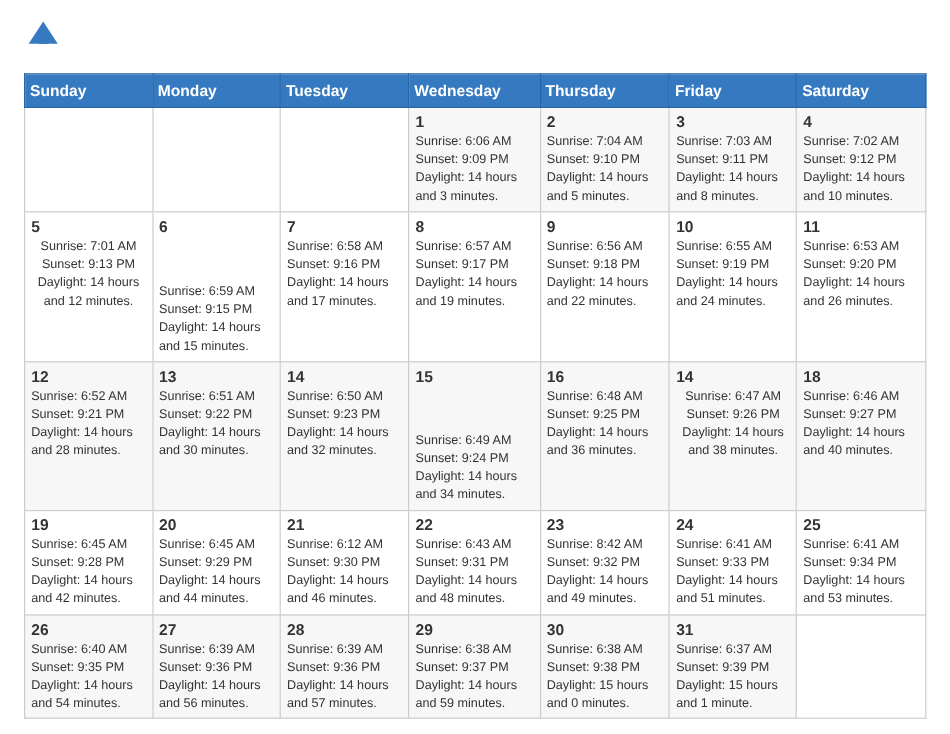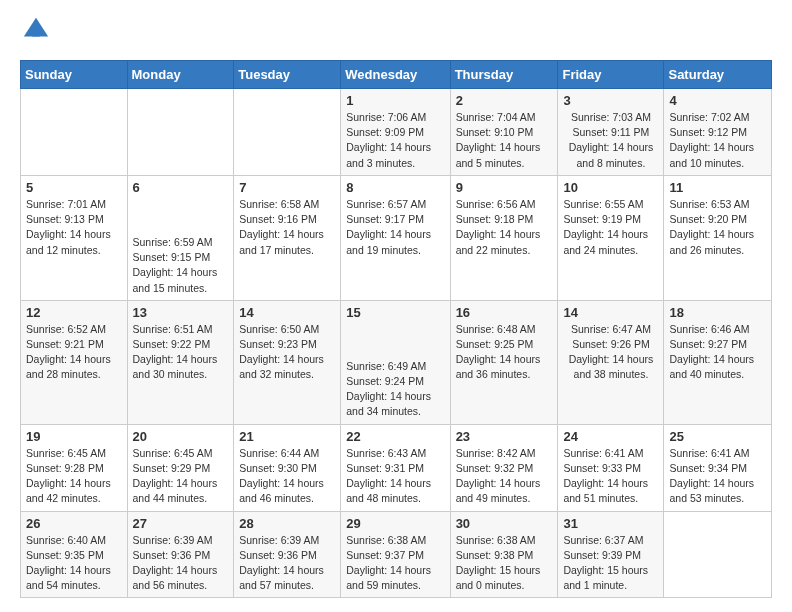--- a/index.html
+++ b/index.html
@@ -77,51 +77,51 @@
           <th>Saturday</th>
         </tr>
     </thead>
     <tbody id="calendar-body">
     <tr>
           <td class="empty"></td>
           <td class="empty"></td>
           <td class="empty"></td>
           <td>
             <div class="day-number">1</div>
-            <div class="day-info" style="white-space: pre-line;">Sunrise: 7:06 AM
+            <div class="day-info" style="white-space: pre-line;">Sunrise: 6:06 AM
 Sunset: 9:09 PM
 Daylight: 14 hours
 and 3 minutes.</div>
           </td>
           <td>
             <div class="day-number">2</div>
             <div class="day-info" style="white-space: pre-line;">Sunrise: 7:04 AM
 Sunset: 9:10 PM
 Daylight: 14 hours
 and 5 minutes.</div>
           </td>
           <td>
             <div class="day-number">3</div>
-            <div class="day-info" style="white-space: pre-line; text-align: center;">Sunrise: 7:03 AM
+            <div class="day-info" style="white-space: pre-line;">Sunrise: 7:03 AM
 Sunset: 9:11 PM
 Daylight: 14 hours
 and 8 minutes.</div>
           </td>
           <td>
             <div class="day-number">4</div>
             <div class="day-info" style="white-space: pre-line;">Sunrise: 7:02 AM
 Sunset: 9:12 PM
 Daylight: 14 hours
 and 10 minutes.</div>
           </td>
         </tr>
         <tr>
           <td>
             <div class="day-number">5</div>
-            <div class="day-info" style="white-space: pre-line;">Sunrise: 7:01 AM
+            <div class="day-info" style="white-space: pre-line; text-align: center;">Sunrise: 7:01 AM
 Sunset: 9:13 PM
 Daylight: 14 hours
 and 12 minutes.</div>
           </td>
           <td>
             <div class="day-number">6</div>
             <div class="day-info" style="white-space: pre-line; margin-top: 40px;">Sunrise: 6:59 AM
 Sunset: 9:15 PM
 Daylight: 14 hours
 and 15 minutes.</div>
@@ -223,21 +223,21 @@
           </td>
           <td>
             <div class="day-number">20</div>
             <div class="day-info" style="white-space: pre-line;">Sunrise: 6:45 AM
 Sunset: 9:29 PM
 Daylight: 14 hours
 and 44 minutes.</div>
           </td>
           <td>
             <div class="day-number">21</div>
-            <div class="day-info" style="white-space: pre-line;">Sunrise: 6:44 AM
+            <div class="day-info" style="white-space: pre-line;">Sunrise: 6:12 AM
 Sunset: 9:30 PM
 Daylight: 14 hours
 and 46 minutes.</div>
           </td>
           <td>
             <div class="day-number">22</div>
             <div class="day-info" style="white-space: pre-line;">Sunrise: 6:43 AM
 Sunset: 9:31 PM
 Daylight: 14 hours
 and 48 minutes.</div>

